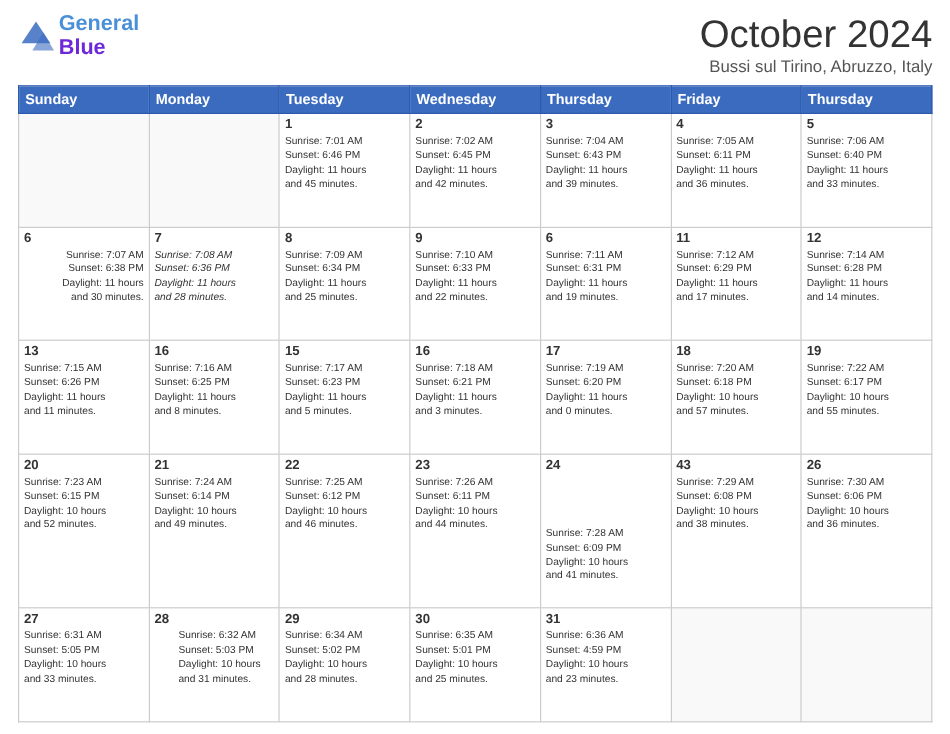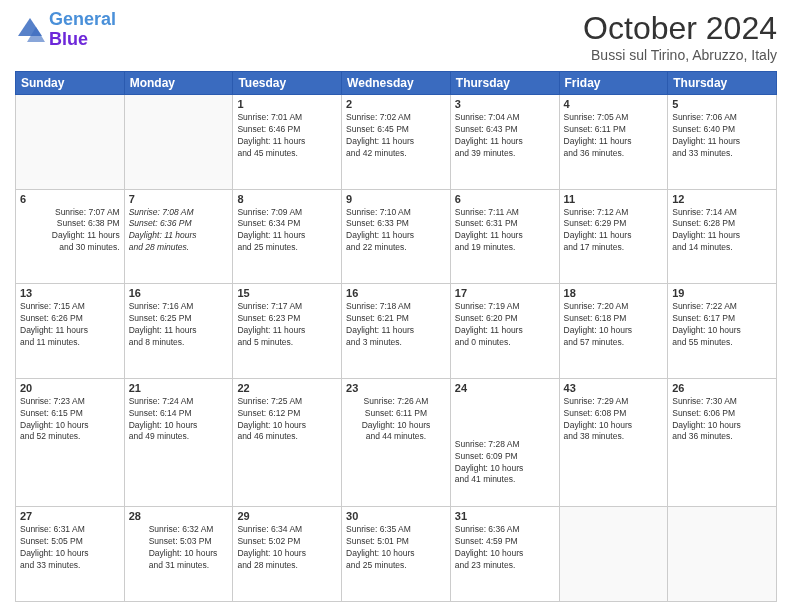--- a/index.html
+++ b/index.html
@@ -288,21 +288,21 @@
           </td>
           <td>
             <div class="day-number">22</div>
             <div class="day-info" style="white-space: pre-line;">Sunrise: 7:25 AM
 Sunset: 6:12 PM
 Daylight: 10 hours
 and 46 minutes.</div>
           </td>
           <td>
             <div class="day-number">23</div>
-            <div class="day-info" style="white-space: pre-line; text-align: center;">Sunrise: 7:26 AM
+            <div class="day-info" style="white-space: pre-line;">Sunrise: 7:26 AM
 Sunset: 6:11 PM
 Daylight: 10 hours
 and 44 minutes.</div>
           </td>
           <td>
             <div class="day-number">24</div>
             <div class="day-info" style="white-space: pre-line; margin-top: 45px;">Sunrise: 7:28 AM
 Sunset: 6:09 PM
 Daylight: 10 hours
 and 41 minutes.</div>

